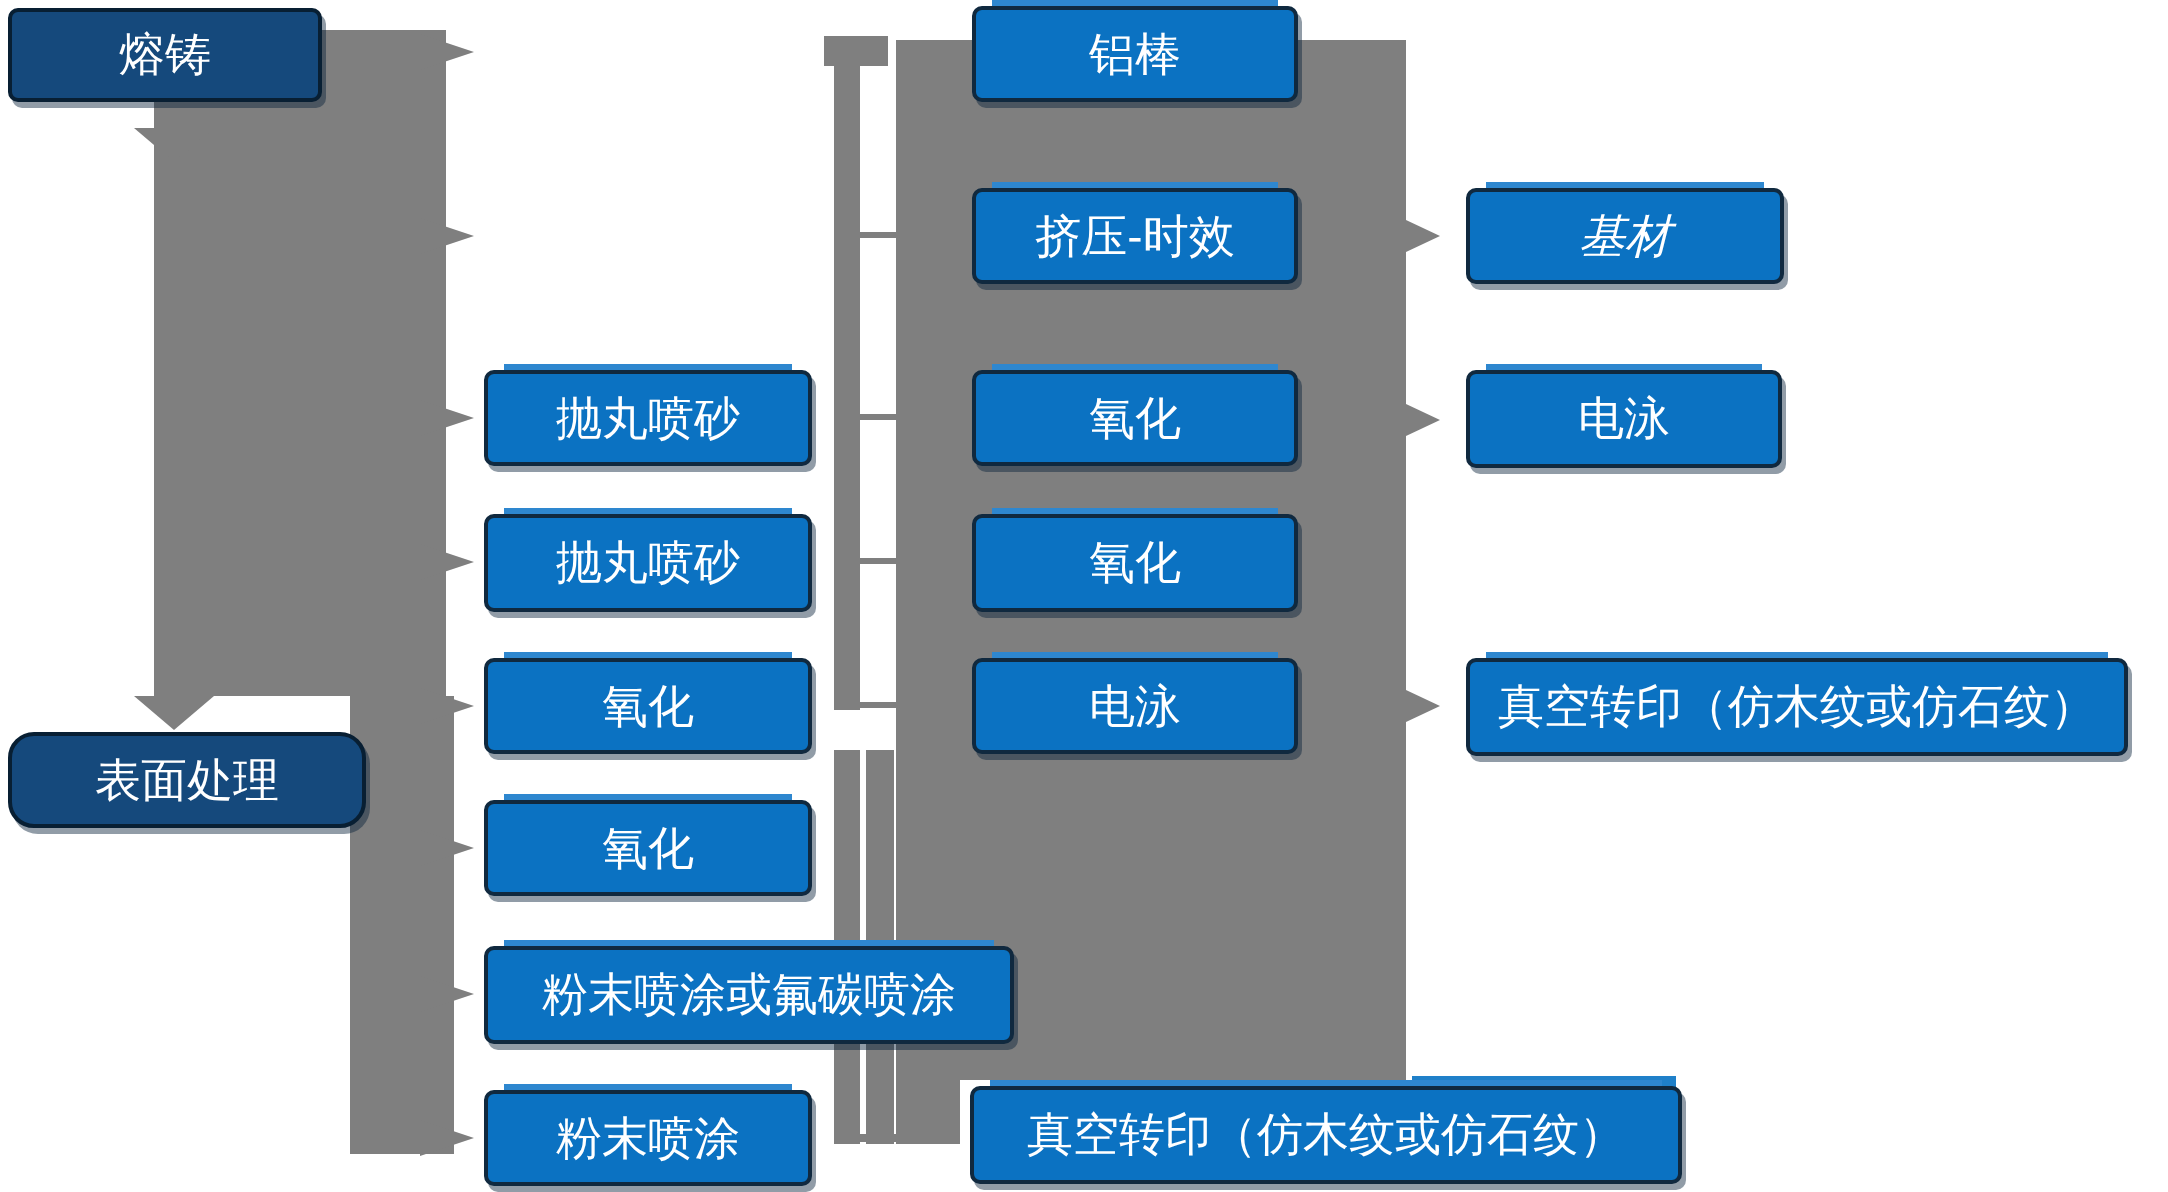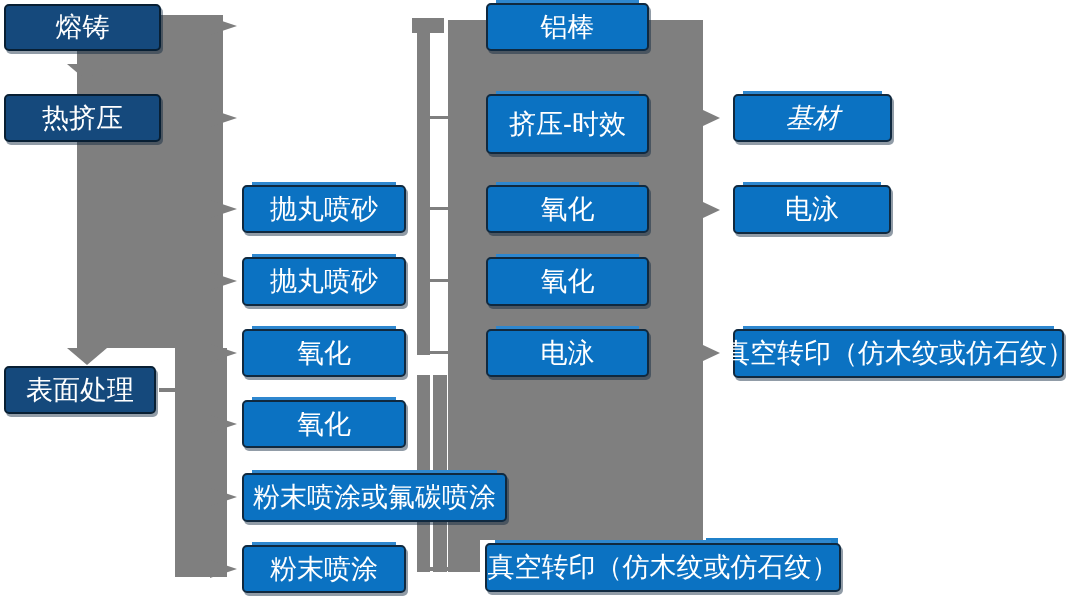--- a/index.html
+++ b/index.html
@@ -22,21 +22,21 @@
     border-left:20px solid transparent;border-right:20px solid transparent;
     border-top:17px solid #7f7f7f;}
   .lip{position:absolute;background:#1f80c9;z-index:1;}
   
   .node{
     position:absolute;z-index:2;box-sizing:border-box;
     display:flex;align-items:center;justify-content:center;
     background:#0b72c2;color:#ffffff;
     border:2px solid #10293f;border-radius:5px;
     box-shadow:2px 3px 0 rgba(10,35,60,0.45);
-    font-size:27px;line-height:1;white-space:nowrap;
+    font-size:23px;line-height:1;white-space:nowrap;
   }
   .node::before{
     content:"";position:absolute;top:-5px;left:8px;right:8px;height:3px;
     background:#2e87cf;
   }
   .node.dark{background:#15497c;border-color:#081f33;}
   .node.dark::before{display:none;}
 </style>
 </head>
 <body>
@@ -72,32 +72,31 @@
   <div class="arr-r" style="left:210px;top:344px;"></div>
   <div class="arr-r" style="left:210px;top:415px;"></div>
   <div class="arr-r" style="left:210px;top:488px;"></div>
   <div class="arr-r" style="left:210px;top:560px;"></div>
 
   <div class="arr-r2" style="left:703px;top:110px;"></div>
   <div class="arr-r2" style="left:703px;top:202px;"></div>
   <div class="arr-r2" style="left:703px;top:345px;"></div>
 
   <div class="node dark" style="left:4px;top:4px;width:157px;height:47px;">熔铸</div>
-  <div class="node dark" style="left:4px;top:94px;width:157px;height:48px;">热挤压</div>
-  <div class="node dark" style="left:4px;top:366px;width:152px;height:48px;">表面处理</div>
+  <div class="node dark" style="left:4px;top:366px;width:179px;height:48px;border-radius:13px;">表面处理</div>
 
   <div class="node" style="left:242px;top:185px;width:164px;height:48px;">抛丸喷砂</div>
   <div class="node" style="left:242px;top:257px;width:164px;height:49px;">抛丸喷砂</div>
   <div class="node" style="left:242px;top:329px;width:164px;height:48px;">氧化</div>
   <div class="node" style="left:242px;top:400px;width:164px;height:48px;">氧化</div>
   <div class="node" style="left:242px;top:473px;width:265px;height:49px;">粉末喷涂或氟碳喷涂</div>
   <div class="node" style="left:486px;top:3px;width:163px;height:48px;">铝棒</div>
 
   <div class="node" style="left:242px;top:545px;width:164px;height:48px;">粉末喷涂</div>
-  <div class="node" style="left:486px;top:94px;width:163px;height:60px;">挤压-时效</div>
+  <div class="node" style="left:486px;top:94px;width:163px;height:48px;">挤压-时效</div>
   <div class="node" style="left:486px;top:185px;width:163px;height:48px;">氧化</div>
   <div class="node" style="left:486px;top:257px;width:163px;height:49px;">氧化</div>
   <div class="node" style="left:486px;top:329px;width:163px;height:48px;">电泳</div>
   <div class="node" style="left:485px;top:543px;width:356px;height:49px;">真空转印（仿木纹或仿石纹）</div>
 
   <div class="node" style="left:733px;top:94px;width:159px;height:48px;font-style:italic;">基材</div>
   <div class="node" style="left:733px;top:185px;width:158px;height:49px;">电泳</div>
   <div class="node" style="left:733px;top:329px;width:331px;height:49px;">真空转印（仿木纹或仿石纹）</div>
 
 </div>

